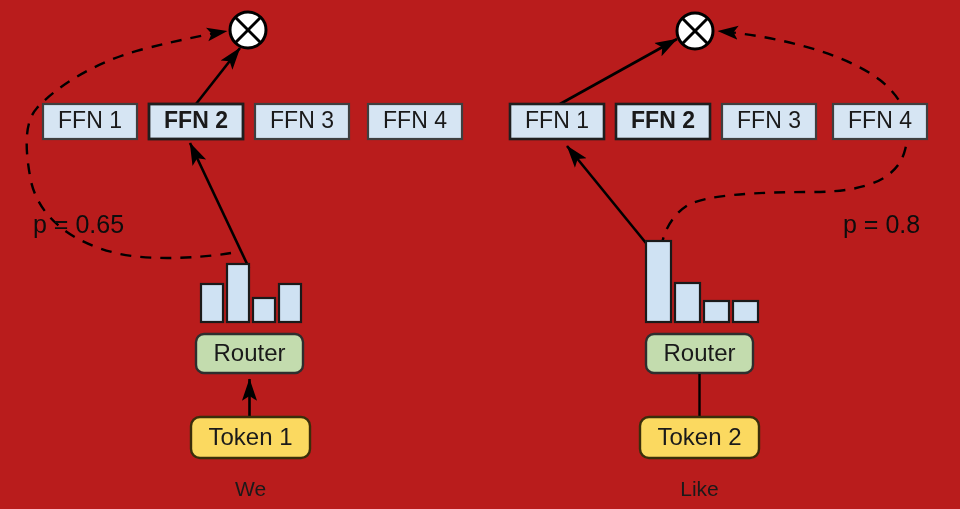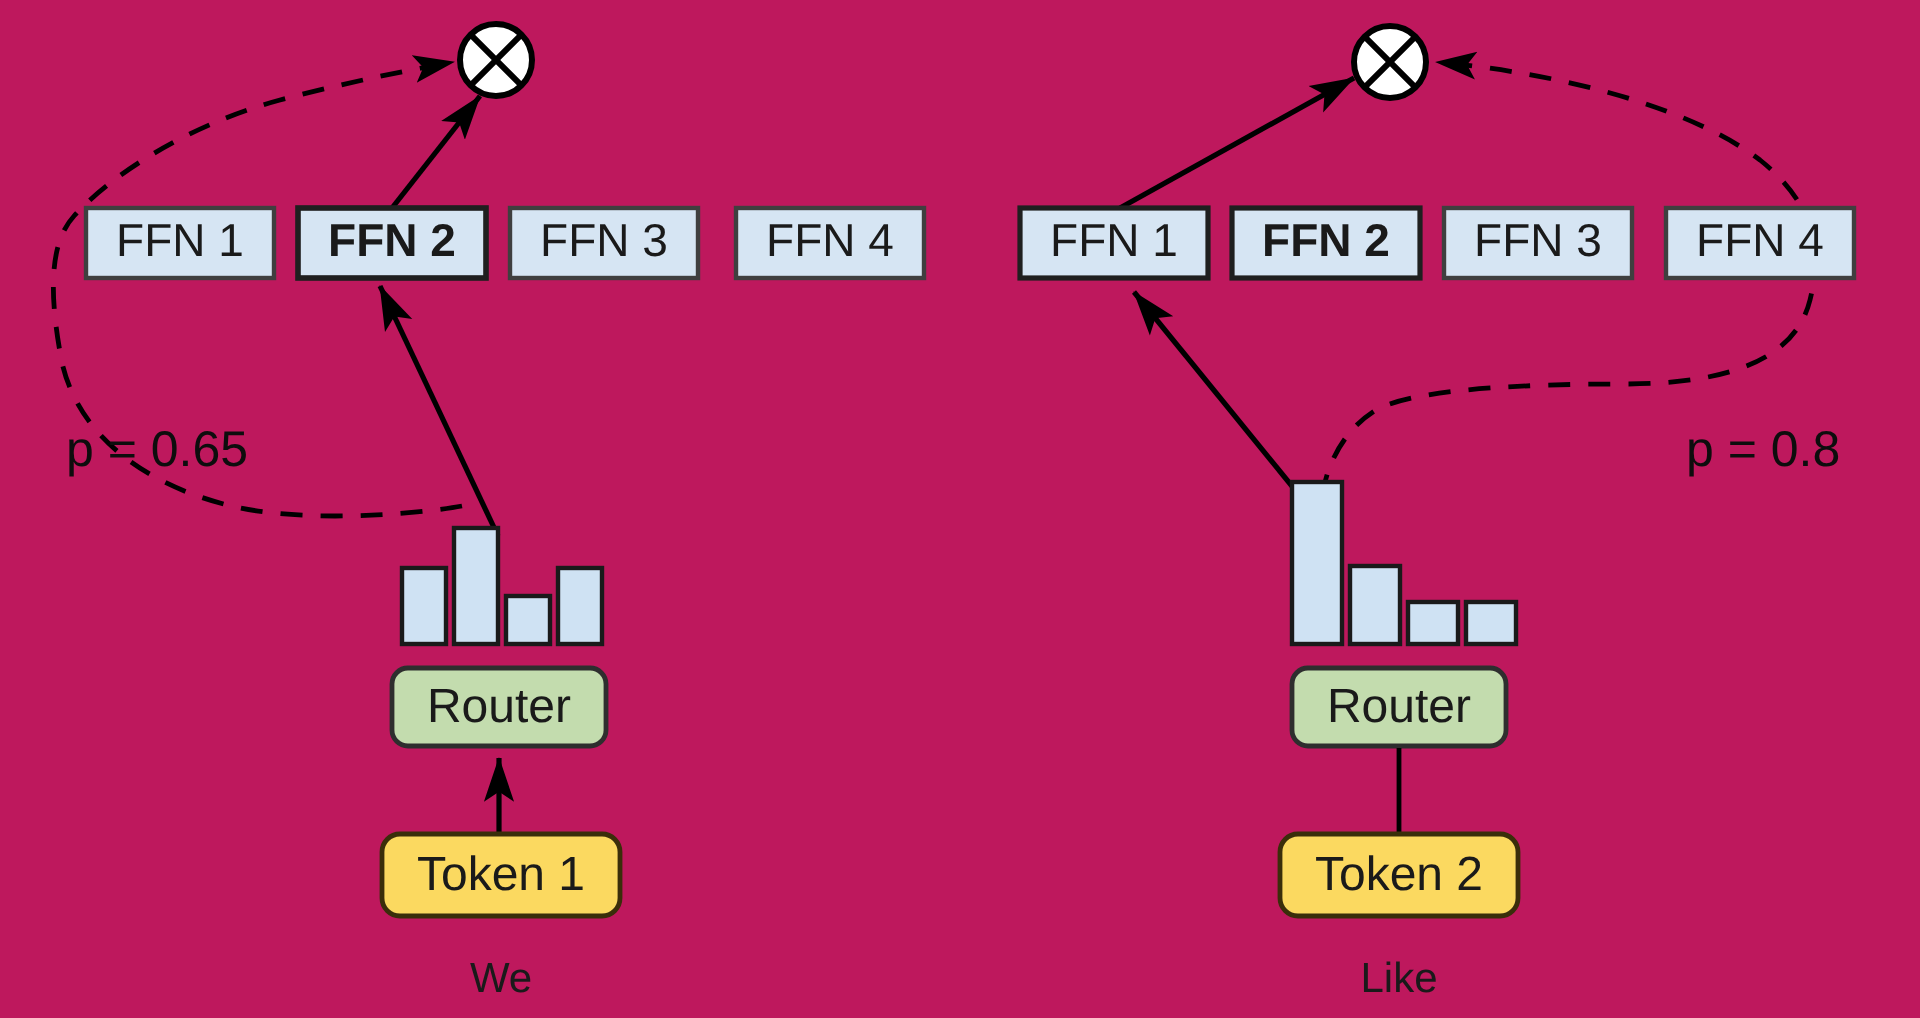--- a/index.html
+++ b/index.html
@@ -8,21 +8,21 @@
     padding: 0;
     background: #ffffff;
   }
   body {
     font-family: "Liberation Sans", sans-serif;
   }
   #canvas {
     position: relative;
     width: 960px;
     height: 509px;
-    background: #be185d;
+    background: #b91c1c;
     overflow: hidden;
   }
   #canvas svg {
     position: absolute;
     top: 0;
     left: 0;
     width: 960px;
     height: 509px;
   }
   .ffn-label {

